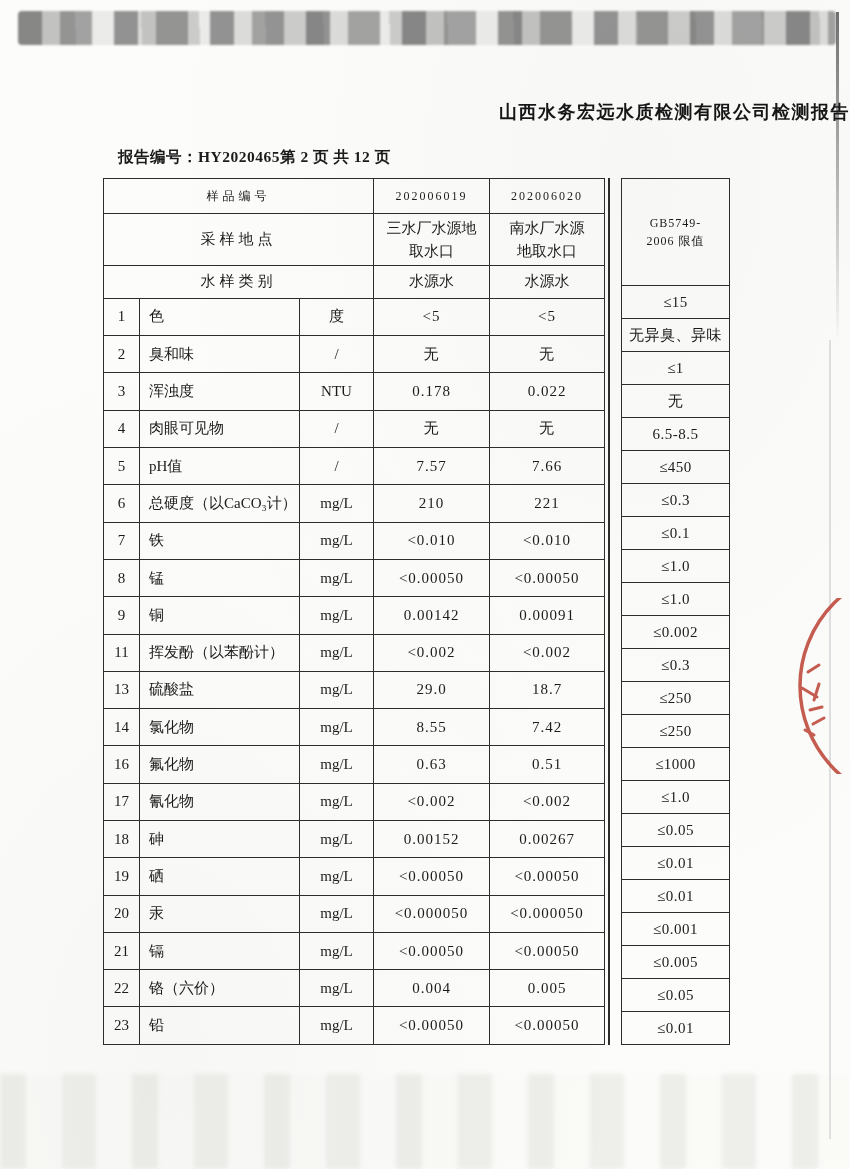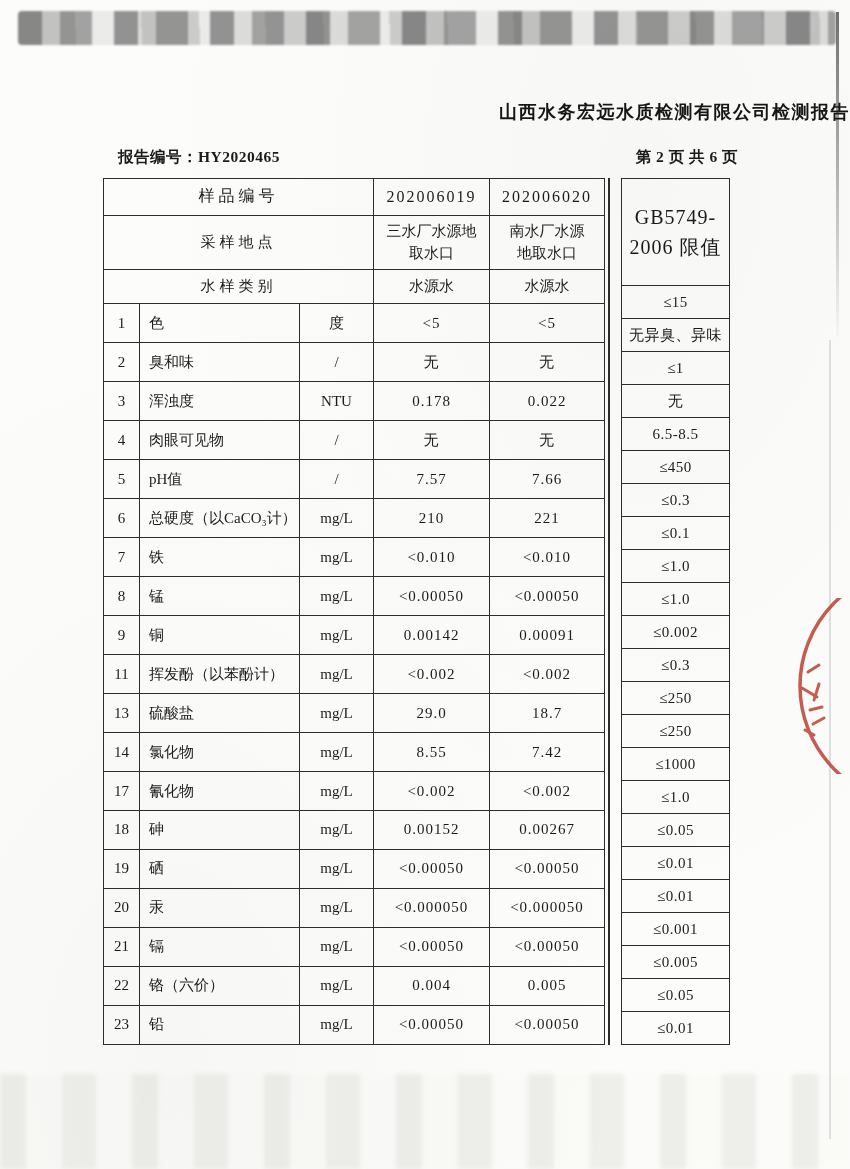--- a/index.html
+++ b/index.html
@@ -35,63 +35,63 @@
     filter:blur(2px);
   }
   
   .title{
     position:absolute;top:100px;left:0;width:100%;text-align:right;margin:0;
     font-family:"Liberation Sans", sans-serif;
     font-size:18px;font-weight:bold;letter-spacing:1.5px;color:#161616;
   }
   .meta{
     position:absolute;top:147px;left:118px;right:112px;
-    display:flex;justify-content:space-between;
+    display:flex;
     font-size:15.5px;font-weight:bold;letter-spacing:.5px;
   }
   
   .tables{position:absolute;top:178px;left:103px;display:flex;align-items:stretch;}
   table{border-collapse:collapse;table-layout:fixed;}
   td{
     border:1.5px solid #2d2d2d;text-align:center;vertical-align:middle;
     font-size:15px;padding:0 2px;overflow:hidden;
   }
   .main{width:501px;}
-  tr.h1 td{height:30px;font-size:16px;}
+  tr.h1 td{height:30px;font-size:12px;}
   tr.h2 td{height:45px;}
   tr.h3 td{height:28px;margin-top:40px;}
   .main tr.data td{height:32px;}
   td.item{text-align:left;padding-left:9px;white-space:nowrap;}
   td.label{letter-spacing:4px;}
   td.sid{letter-spacing:2px;font-size:16px;}
   td.val{letter-spacing:1px;}
   .pre{white-space:pre-line;line-height:1.5;}
   .spacer{width:16px;position:relative;}
   .dline{position:absolute;left:3px;top:0;bottom:0;width:1.5px;background:#2d2d2d;}
   .limit{width:108px;}
   .limit td{height:32px;letter-spacing:.5px;}
-  .limit td.limit-head{height:106px;font-size:20px;letter-spacing:1px;}
+  .limit td.limit-head{height:106px;font-size:12px;letter-spacing:1px;}
   
   .stamp{position:absolute;left:772px;top:598px;opacity:.82;}
 </style>
 </head>
 <body>
 
 <div class="page">
 
   <div class="scan-band-top"></div>
   <div class="scan-edge-right-top"></div>
   <div class="scan-edge-right-bottom"></div>
   <div class="scan-band-bottom"></div>
 
   <h1 class="title">山西水务宏远水质检测有限公司检测报告</h1>
 
   <div class="meta">
     <div><span>报告编号：</span><span>HY2020465</span></div>
-    <div>第 2 页 共 6 页</div>
+    <div>第 2 页 共 12 页</div>
   </div>
 
   <div class="tables">
 
     <table class="main">
       <colgroup>
         <col style="width:36px">
           <col style="width:160px">
           <col style="width:74px">
           <col style="width:116px">
@@ -193,20 +193,27 @@
             <td class="val">18.7</td>
           </tr>
           <tr class="data">
             <td>14</td>
             <td class="item">氯化物</td>
             <td>mg/L</td>
             <td class="val">8.55</td>
             <td class="val">7.42</td>
           </tr>
           <tr class="data">
+            <td>16</td>
+            <td class="item">氟化物</td>
+            <td>mg/L</td>
+            <td class="val">0.63</td>
+            <td class="val">0.51</td>
+          </tr>
+          <tr class="data">
             <td>17</td>
             <td class="item">氰化物</td>
             <td>mg/L</td>
             <td class="val">&lt;0.002</td>
             <td class="val">&lt;0.002</td>
           </tr>
           <tr class="data">
             <td>18</td>
             <td class="item">砷</td>
             <td>mg/L</td>

